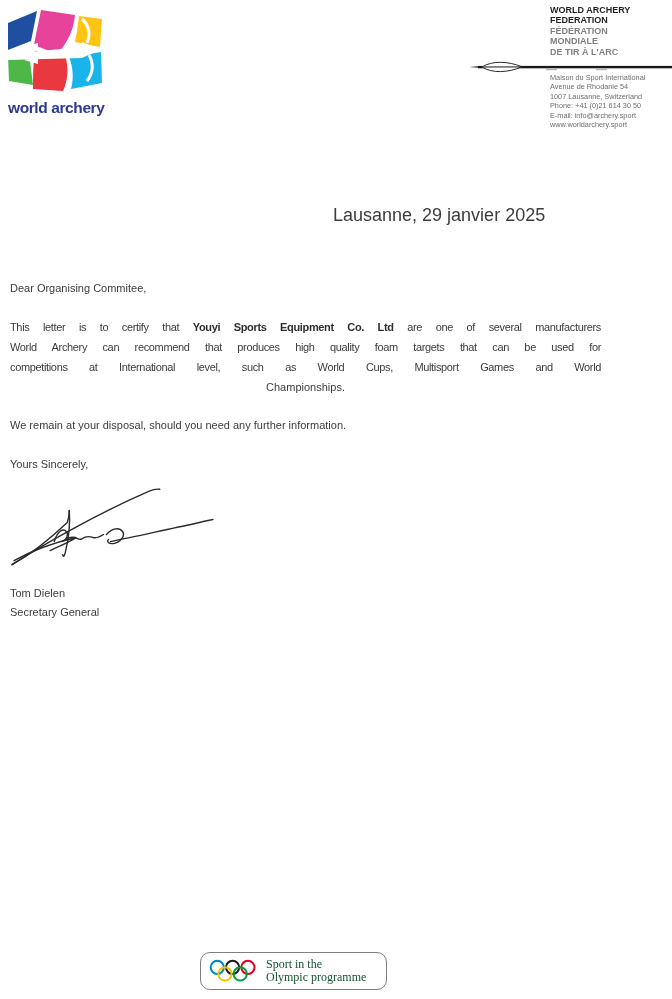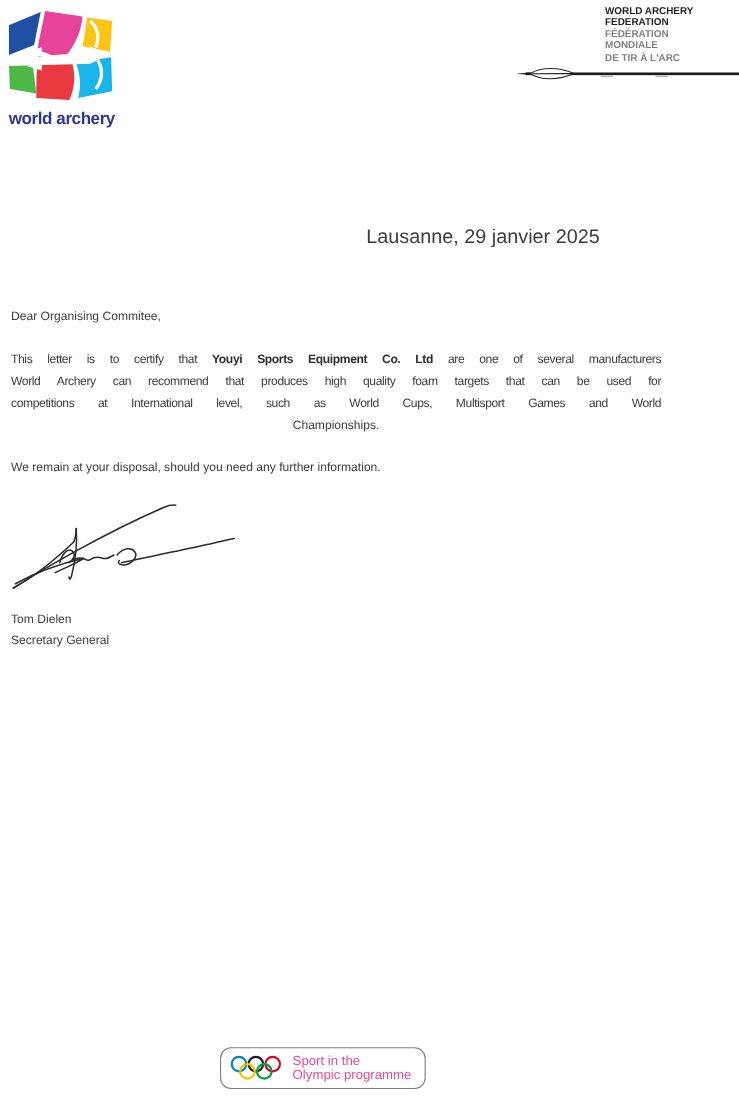--- a/index.html
+++ b/index.html
@@ -34,21 +34,21 @@
   .para2{margin-bottom:19px !important;}
   .closing{margin-bottom:10px !important;}
   .sig-wrap{width:206px;height:86px;margin:2px 0 14px 0;}
   .signer{line-height:19px;}
   
   .badge{
     position:absolute;left:200px;top:952px;width:187px;height:38px;
     border:1.5px solid #7f7f7f;border-radius:10px;background:#ffffff;
     display:flex;align-items:center;box-sizing:border-box;padding:0 8px;gap:9px;
   }
-  .badge-text{font-size:12px;line-height:13.5px;color:#ec4899;}
+  .badge-text{font-size:12px;line-height:13.5px;color:#14532d;font-family:Liberation Serif, serif;}
 </style>
 </head>
 <body>
 
 <div class="page">
 
   <div class="wa-logo">
     <svg width="95" height="83" viewBox="0 0 95 83">
 
       <polygon points="0,13 29,1 23,31 0,40" fill="#1e4fa0"></polygon>
@@ -84,35 +84,44 @@
     <svg width="204" height="18" viewBox="0 0 204 18">
       <rect x="10" y="7.9" width="194" height="2.4" fill="#1a1a1a"></rect>
       <polygon points="1,9 14,7.9 14,10.1" fill="#1a1a1a"></polygon>
       <path d="M14,9 C24,2.5 40,3 54,8.8 C40,14.8 24,15.5 14,9 Z" fill="#fbfbfb" stroke="#2a2a2a" stroke-width="1"></path>
       <path d="M16,9 L54,8.9" stroke="#1a1a1a" stroke-width="1" fill="none"></path>
       <rect x="78" y="10.6" width="11" height="1.6" fill="#b5b5b5"></rect>
       <rect x="128" y="10.6" width="11" height="1.6" fill="#b5b5b5"></rect>
     </svg>
   </div>
 
+  <div class="addr-block">
+    <div>Maison du Sport International</div>
+    <div>Avenue de Rhodanie 54</div>
+    <div>1007 Lausanne, Switzerland</div>
+    <div>Phone: +41 (0)21 614 30 50</div>
+    <div>E-mail: info@archery.sport</div>
+    <div>www.worldarchery.sport</div>
+  </div>
 
   <div class="dateline">Lausanne, 29 janvier 2025</div>
 
   <div class="letter">
     <p class="salutation">Dear Organising Commitee,</p>
 
     <div class="para1">
       <div class="jline"><span>This letter is to certify that </span><span class="bold">Youyi Sports Equipment Co. Ltd</span><span> are one of several manufacturers</span></div>
       <div class="jline">World Archery can recommend that produces high quality foam targets that can be used for</div>
       <div class="jline">competitions at International level, such as World Cups, Multisport Games and World</div>
       <div class="lastline">Championships.</div>
     </div>
 
     <p class="para2">We remain at your disposal, should you need any further information.</p>
 
+    <p class="closing">Yours Sincerely,</p>
 
     <div class="sig-wrap">
       <svg width="206" height="86" viewBox="0 0 205 85">
         <g stroke="#2b2b2b" stroke-width="1.4" fill="none" stroke-linecap="round">
           <path d="M2,80 C30,62 85,30 138,7 C142,5.4 146,4.5 149,5"></path>
           <path d="M2,80 C20,70 38,56 57,38 C58.5,34 59,30 59,26"></path>
           <path d="M59,26 C60,40 58,56 55,68 C54,72 53,73 52.5,70"></path>
           <path d="M4,76 C22,66 44,58 66,53 C58,58 48,62 40,66"></path>
           <path d="M44,57 C47,47 53,43 56,47 C59,50 56,55 52,57 C56,54 61,52 65,53 C68,54 69,56 72,54 C76,51 80,52 83,53 C87,54 90,52 93,50"></path>
           <path d="M96,50 C102,43 109,43 112,47 C115,51 110,58 103,59 C98,59.5 96,57 98,55"></path>

